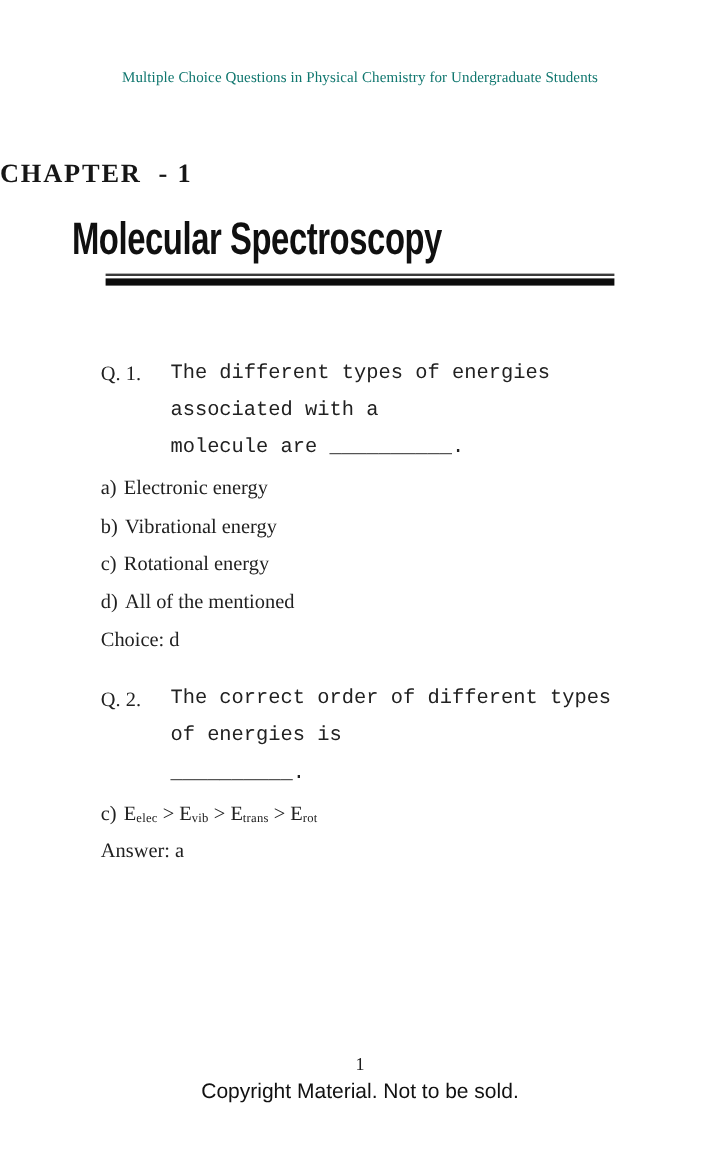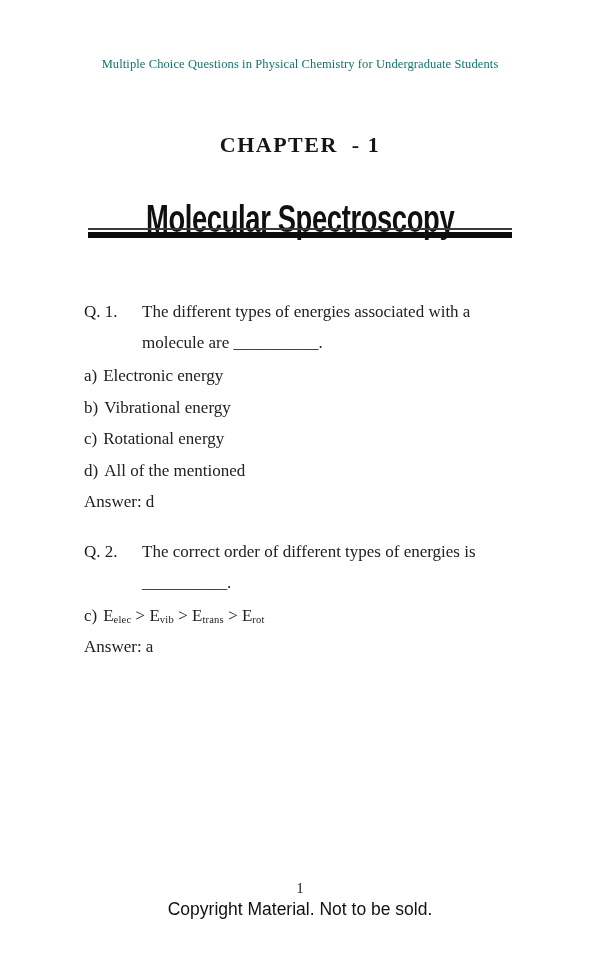--- a/index.html
+++ b/index.html
@@ -23,33 +23,32 @@
   }
   .runhead {
     position: absolute; top: 57px; left: 0; right: 0;
     text-align: center;
     font-size: 12.5px; line-height: 15px;
     color: #0f766e;
     letter-spacing: 0.1px;
   }
   .chapter {
     position: absolute; top: 132px; left: 0; right: 0;
-    text-align: center;
+    text-align: left;
     font-weight: 700;
     font-size: 22px; line-height: 26px;
     letter-spacing: 1.5px;
     white-space: pre;
     color: #161616;
   }
   .title-wrap {
     position: absolute; top: 178px; left: 0; right: 0;
-    text-align: center;
+    text-align: left;
     line-height: 44px;
     color: var(--title-ink);
-    margin-top: 19px;
   }
   .title-inner {
     display: inline-block;
     font-family: "Liberation Sans", sans-serif;
     font-weight: 700;
     font-size: 38px;
     letter-spacing: -0.5px;
     transform: scaleX(0.72);
     transform-origin: center;
     white-space: nowrap;
@@ -61,21 +60,21 @@
   .rule-gap   { height: 2px; background: transparent; }
   .rule-thick { height: 6px; background: var(--rule-dark); }
   .content {
     position: absolute; top: 296px; left: 84px; width: 430px;
     font-size: 17px;
     color: #212121;
   }
   .q-row { display: flex; }
   .q-label { flex: none; width: 58px; line-height: 31px; }
   .q-body  { flex: 1; }
-  .q-line  { display: block; line-height: 31px; }
+  .q-line  { display: block; line-height: 31px; font-family: Liberation Mono, monospace; }
   .opts { margin-top: 2px; }
   .opts.second { margin-top: 2px; }
   .q-row.second { margin-top: 18px; }
   .opt { line-height: 31.5px; white-space: nowrap; }
   .opt-prefix { margin-right: 6px; }
   .opt-text sub {
     font-size: 0.62em;
     line-height: 0;
     vertical-align: baseline;
     position: relative; top: 0.28em;
@@ -131,21 +130,21 @@
       </div>
       <div class="opt">
         <span class="opt-prefix">b)</span><span class="opt-text"><span>Vibrational energy</span></span>
       </div>
       <div class="opt">
         <span class="opt-prefix">c)</span><span class="opt-text"><span>Rotational energy</span></span>
       </div>
       <div class="opt">
         <span class="opt-prefix">d)</span><span class="opt-text"><span>All of the mentioned</span></span>
       </div>
-      <div class="answer">Answer: d</div>
+      <div class="answer">Choice: d</div>
     </div>
 
     <div class="q-row second">
       <span class="q-label">Q. 2.</span>
       <span class="q-body">
         <span class="q-line">The correct order of different types of energies is</span>
         <span class="q-line">__________.</span>
       </span>
     </div>
 

